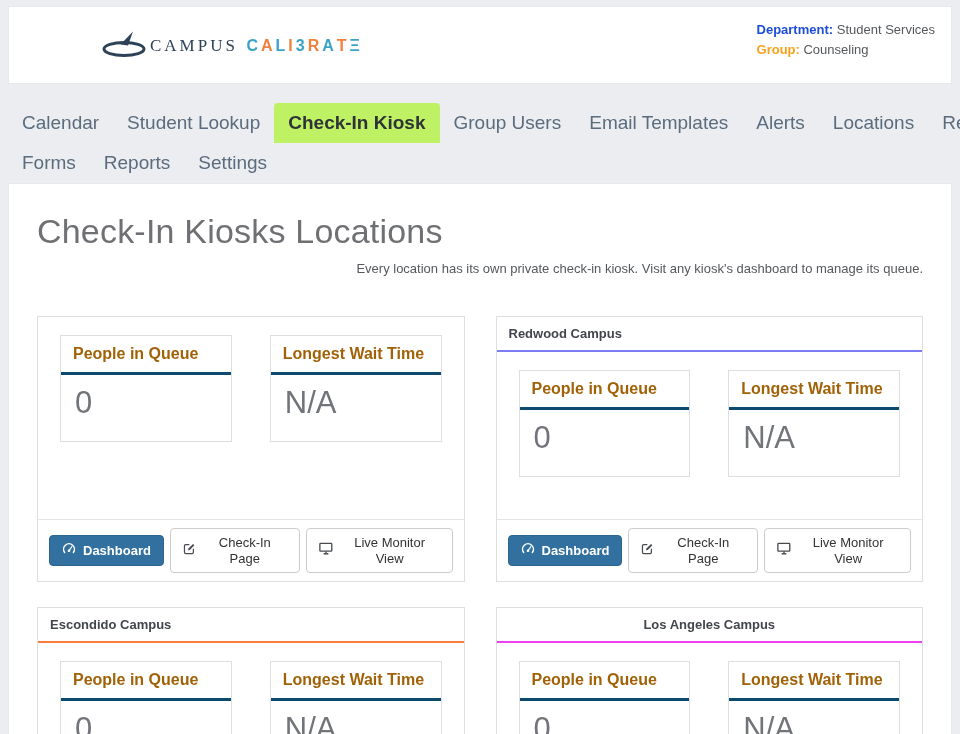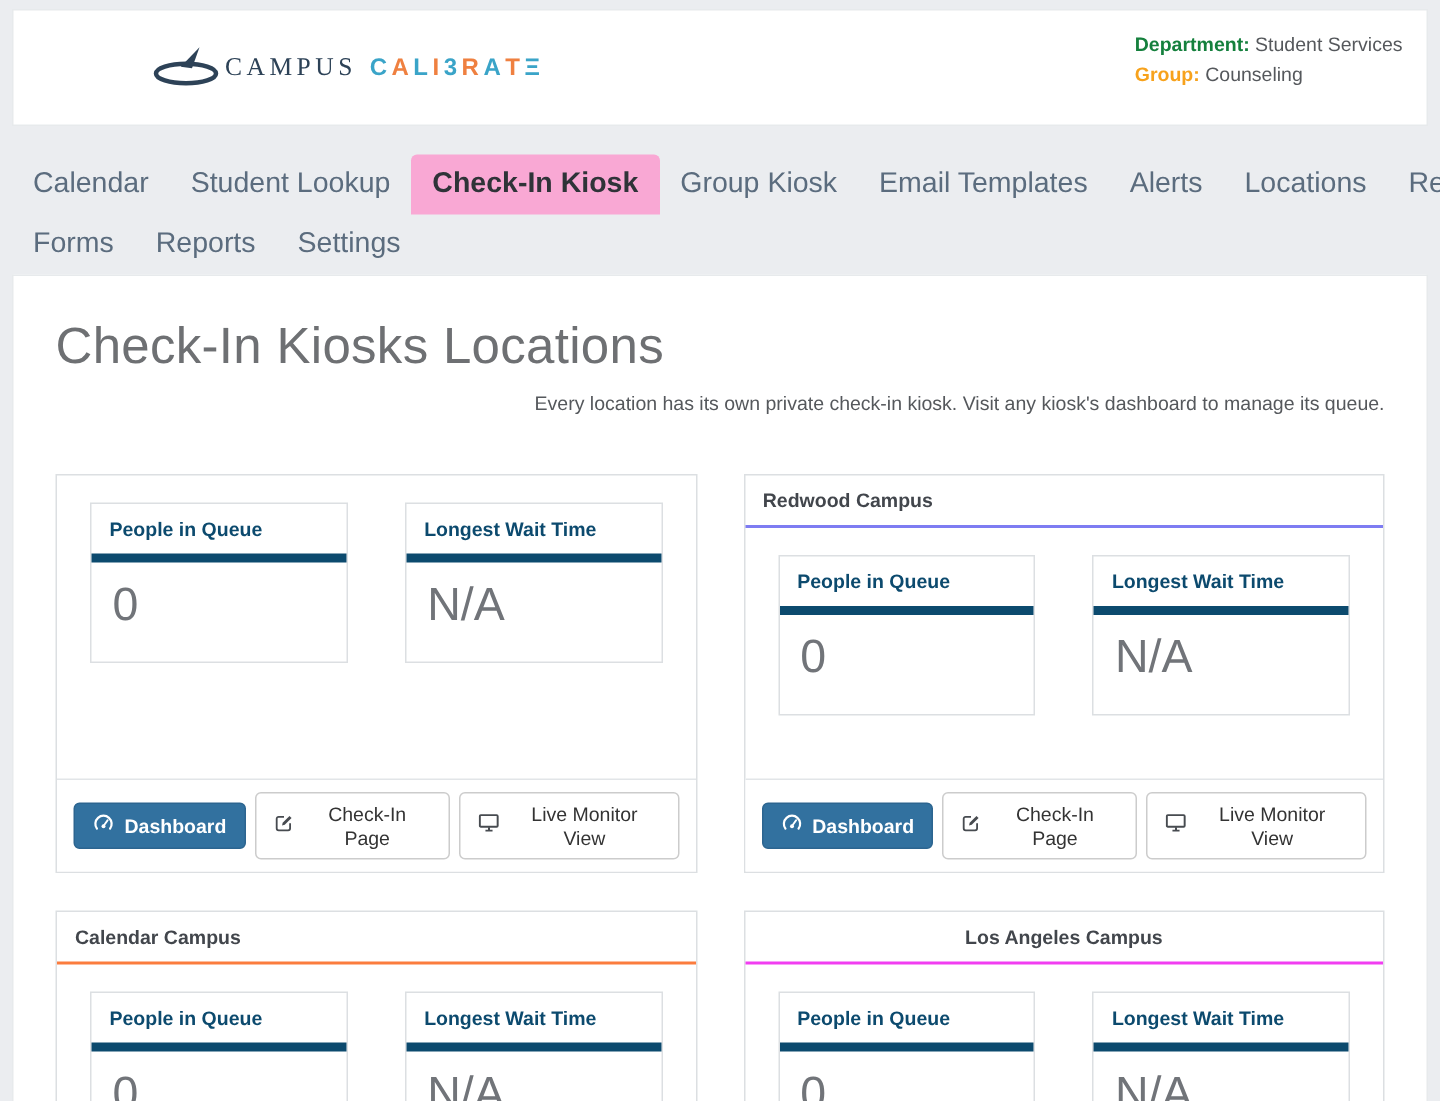--- a/index.html
+++ b/index.html
@@ -23,31 +23,31 @@
   .brand-icon svg { display:block; }
   .brand-text { white-space:nowrap; line-height:1; }
   .brand-word1 {
     font-family:"Liberation Serif", serif; font-size:17px;
     color:#2d4257; letter-spacing:3px; margin-right:7px;
   }
   .brand-word2 { font-size:16px; font-weight:700; }
   .brand-letter { letter-spacing:0; padding:0 1.5px; }
   .user-context { padding:13px 16px 0 0; font-size:13px; line-height:20px; }
   .ctx-label { font-weight:700; }
-  .dept-label { color:#15803d; }
+  .dept-label { color:#1d4ed8; }
   .group-label { color:#f7a21c; }
   
   .nav-area { margin:19px 8px 0; }
   .tab-row { display:flex; flex-wrap:nowrap; }
   .nav-tab {
     display:inline-block; padding:9px 14px; font-size:19px;
     color:#5b6c7e; text-decoration:none; cursor:pointer; white-space:nowrap;
   }
   .nav-tab.active {
-    background:#f9a8d4; border-radius:4px 4px 0 0;
+    background:#bef264; border-radius:4px 4px 0 0;
     color:#2f3338; font-weight:700;
   }
   
   .content-panel {
     margin:0 8px; background:#fff; border:1px solid #e7eaec; border-bottom:none;
     padding:28px 28px 20px; min-height:565px;
   }
   .page-title {
     margin:0 0 10px; font-size:34px; font-weight:300; color:#6e7073; letter-spacing:.2px;
   }
@@ -58,22 +58,22 @@
   .kiosk-header {
     padding:9px 12px; font-size:13px; font-weight:700; color:#42464c;
     border-bottom:2px solid #cccccc;
   }
   .kiosk-body {
     padding:18px 22px 42px;
     display:grid; grid-template-columns:1fr 1fr; column-gap:38px;
   }
   .stat { border:1px solid #dcdfe2; }
   .stat-head {
-    padding:9px 12px; font-size:13px; font-weight:700; color:#0c4a6e;
-    border-bottom:6px solid #0c4a6e;
+    padding:9px 12px; font-size:16px; font-weight:700; color:#a16207;
+    border-bottom:3px solid #0c4a6e;
   }
   .stat-value { padding:10px 14px 20px; font-size:31px; font-weight:300; color:#717479; }
   .kiosk-footer {
     border-top:1px solid #e2e5e8; padding:8px 11px;
     display:flex; gap:6px; margin-top:auto; background:#fff;align-items:center;
   }
   .btn {
     display:inline-flex; align-items:center; gap:7px;
     font-family:inherit; font-size:13px; line-height:1.2;
     padding:6px 12px; border-radius:4px; cursor:pointer;
@@ -108,21 +108,21 @@
     </div>
   </div>
 </header>
 
 <div class="nav-area">
   <nav class="tab-row">
 
   <a class="nav-tab">Calendar</a>
       <a class="nav-tab">Student Lookup</a>
       <a class="nav-tab active">Check-In Kiosk</a>
-      <a class="nav-tab">Group Kiosk</a>
+      <a class="nav-tab">Group Users</a>
       <a class="nav-tab">Email Templates</a>
       <a class="nav-tab">Alerts</a>
       <a class="nav-tab">Locations</a>
       <a class="nav-tab">Reason Codes</a>
       <a class="nav-tab">Login Type</a>
       <a class="nav-tab">Group Cards</a>
     </nav>
   <nav class="tab-row">
 
   <a class="nav-tab">Forms</a>
@@ -219,21 +219,21 @@
                 <rect x="1" y="1.2" width="13.6" height="8.8" rx="0.8" fill="none" stroke="#474b50" stroke-width="1.5"></rect>
                 <path d="M5.3 13 h5.4 M8 10.4 V13" fill="none" stroke="#474b50" stroke-width="1.5"></path>
               </svg>
             </span>
             <span>Live Monitor View</span>
           </button>
         </footer>
       </article>
       <article class="kiosk-card">
         <header class="kiosk-header" style="border-bottom-color: rgb(251, 124, 62);">
-          <span>Calendar Campus</span>
+          <span>Escondido Campus</span>
         </header>
         <div class="kiosk-body">
           <div class="stat">
             <div class="stat-head">People in Queue</div>
             <div class="stat-value">0</div>
           </div>
           <div class="stat">
             <div class="stat-head">Longest Wait Time</div>
             <div class="stat-value">N/A</div>
           </div>

